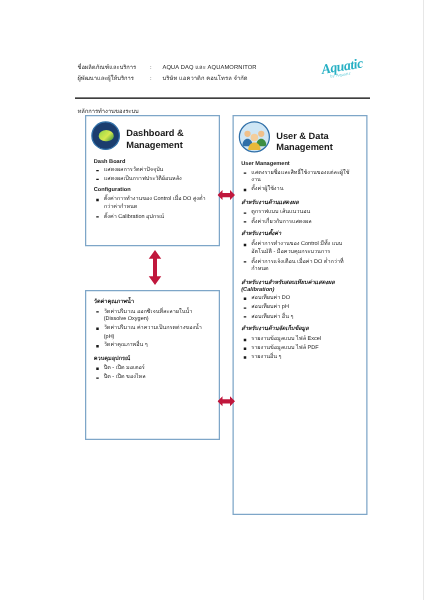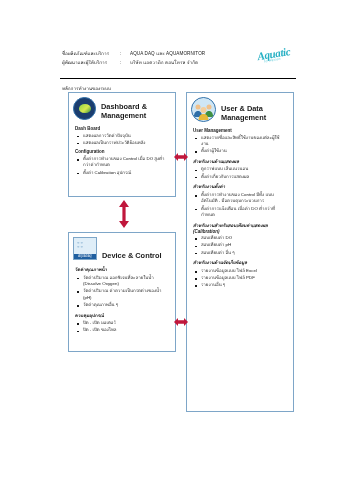--- a/index.html
+++ b/index.html
@@ -160,27 +160,20 @@
         <div class="grp it">สำหรับงานด้านจัดเก็บข้อมูล</div>
         <ul class="lst">
           <li>รายงานข้อมูลแบบ ไฟล์ Excel</li>
           <li>รายงานข้อมูลแบบ ไฟล์ PDF</li>
           <li>รายงานอื่น ๆ</li>
         </ul>
       </div>
     </div>
 
     <div class="panel" id="p-dev">
-      <div class="panel-head">
-        <span class="ico ico-dev">
-          <span class="dots">○○<br>○○</span>
-          <span class="bar">AQUADAQ</span>
-        </span>
-        <span class="panel-title">Device &amp; Control</span>
-      </div>
       <div class="panel-body">
         <div class="grp">วัดค่าคุณภาพน้ำ</div>
         <ul class="lst">
           <li>วัดค่าปริมาณ ออกซิเจนที่ละลายในน้ำ (Dissolve Oxygen)</li>
           <li>วัดค่าปริมาณ ค่าความเป็นกรดด่างของน้ำ (pH)</li>
           <li>วัดค่าคุณภาพอื่น ๆ</li>
         </ul>
         <div class="grp">ควบคุมอุปกรณ์</div>
         <ul class="lst">
           <li>ปิด - เปิด มอเตอร์</li>

